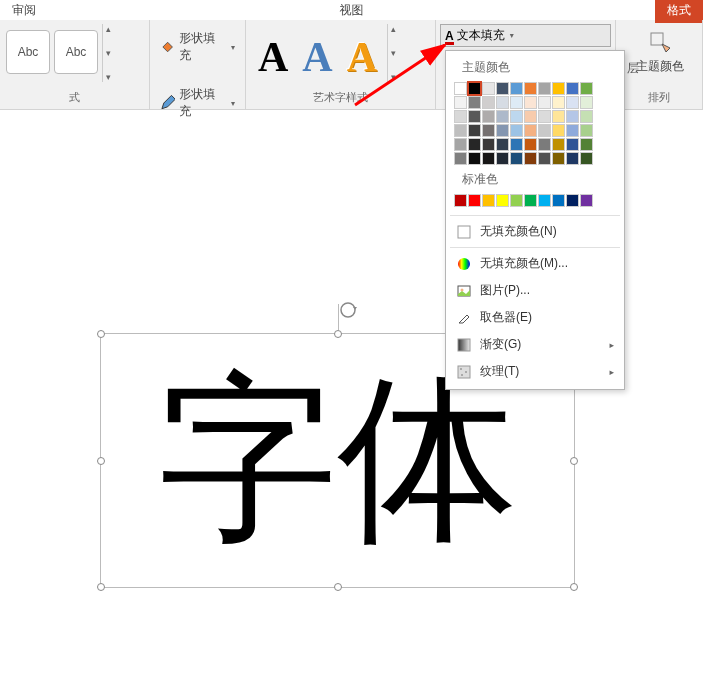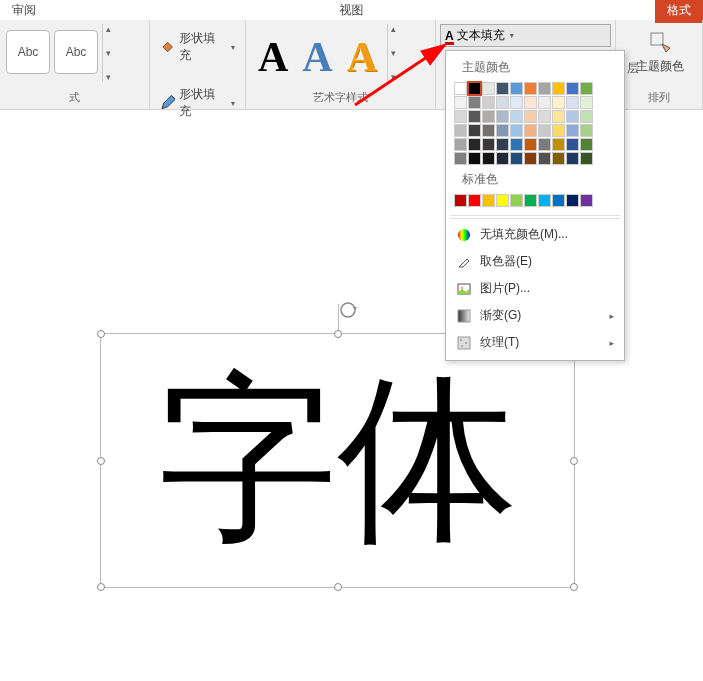--- a/index.html
+++ b/index.html
@@ -226,54 +226,62 @@
       <div class="swatch" style="background: rgb(255, 192, 0);"></div>
       <div class="swatch" style="background: rgb(255, 255, 0);"></div>
       <div class="swatch" style="background: rgb(146, 208, 80);"></div>
       <div class="swatch" style="background: rgb(0, 176, 80);"></div>
       <div class="swatch" style="background: rgb(0, 176, 240);"></div>
       <div class="swatch" style="background: rgb(0, 112, 192);"></div>
       <div class="swatch" style="background: rgb(0, 32, 96);"></div>
       <div class="swatch" style="background: rgb(112, 48, 160);"></div>
     </div>
   <div class="dd-sep"></div>
+  <div class="dd-item">
+    <span class="dd-icon">
+        <svg width="14" height="14">
+          <rect x="1" y="1" width="12" height="12" fill="#fff" stroke="#999"></rect>
+        </svg>
+      </span>
+    <span>无填充颜色(N)</span>
+  </div>
   <div class="dd-sep"></div>
   <div class="dd-item">
     <span class="dd-icon">
         <svg width="14" height="14" viewBox="0 0 14 14">
           <circle cx="7" cy="7" r="6" fill="url(#g)"></circle>
           <defs>
             <linearGradient id="g">
               <stop offset="0" stop-color="#f00"></stop>
               <stop offset="0.3" stop-color="#ff0"></stop>
               <stop offset="0.6" stop-color="#0f0"></stop>
               <stop offset="1" stop-color="#00f"></stop>
             </linearGradient>
           </defs>
         </svg>
       </span>
     <span>无填充颜色(M)...</span>
   </div>
   <div class="dd-item">
     <span class="dd-icon">
         <svg width="14" height="14" viewBox="0 0 14 14">
-          <path d="M2 12 L4 10 L10 4 L12 6 L6 12 Z" fill="none" stroke="#555"></path>
-        </svg>
-      </span>
-    <span>取色器(E)</span>
-  </div>
-  <div class="dd-item">
-    <span class="dd-icon">
-        <svg width="14" height="14" viewBox="0 0 14 14">
           <rect x="1" y="2" width="12" height="10" fill="none" stroke="#555"></rect>
           <circle cx="5" cy="6" r="1.5" fill="#f4b183"></circle>
           <path d="M1 10 L5 7 L9 10 L13 6 L13 12 L1 12 Z" fill="#92d050"></path>
         </svg>
       </span>
     <span>图片(P)...</span>
+  </div>
+  <div class="dd-item">
+    <span class="dd-icon">
+        <svg width="14" height="14" viewBox="0 0 14 14">
+          <path d="M2 12 L4 10 L10 4 L12 6 L6 12 Z" fill="none" stroke="#555"></path>
+        </svg>
+      </span>
+    <span>取色器(E)</span>
   </div>
   <div class="dd-item">
     <span class="dd-icon">
         <svg width="14" height="14">
           <defs>
             <linearGradient id="gg">
               <stop offset="0" stop-color="#333"></stop>
               <stop offset="1" stop-color="#eee"></stop>
             </linearGradient>
           </defs>

